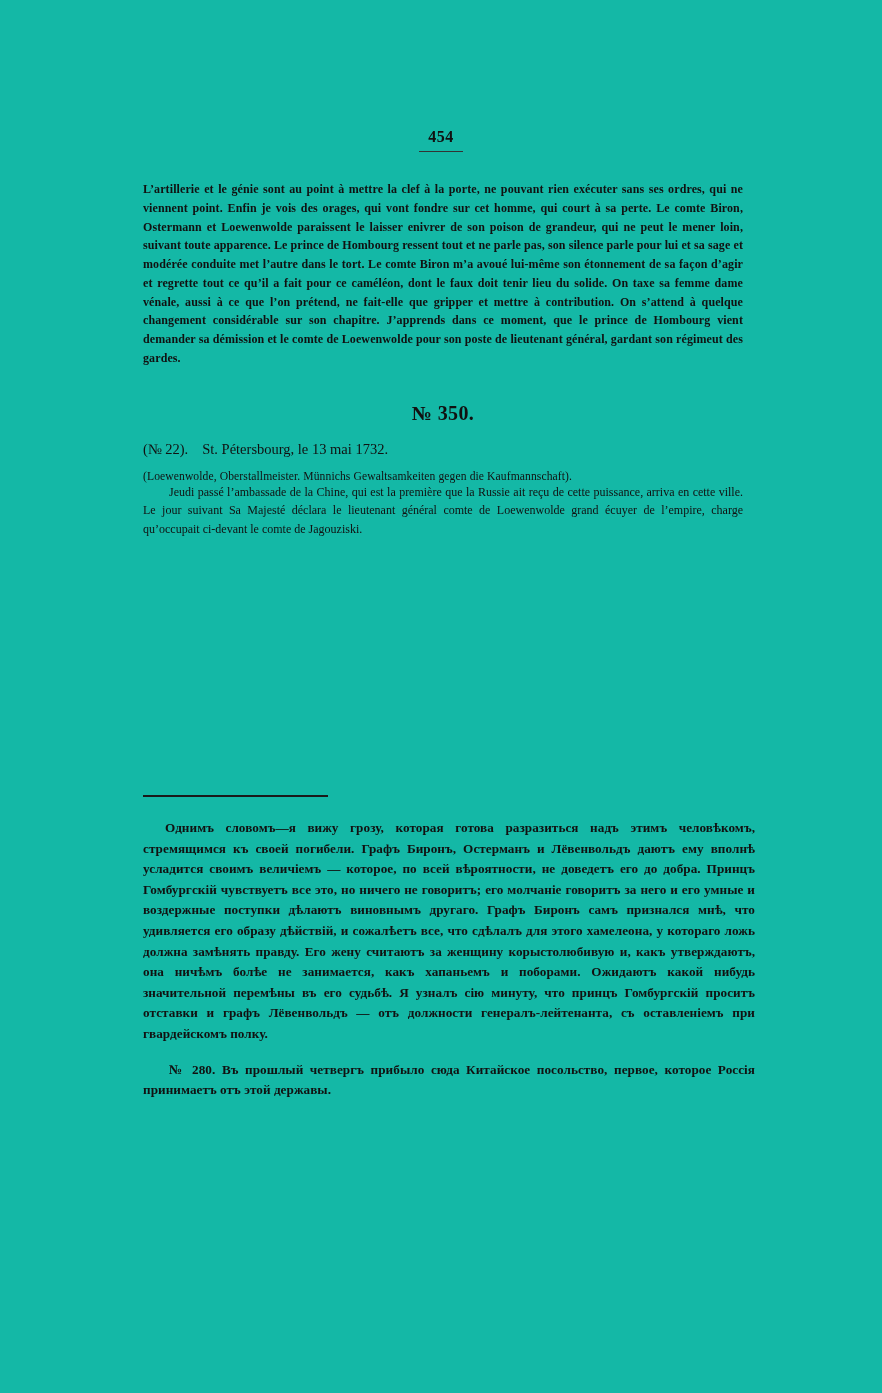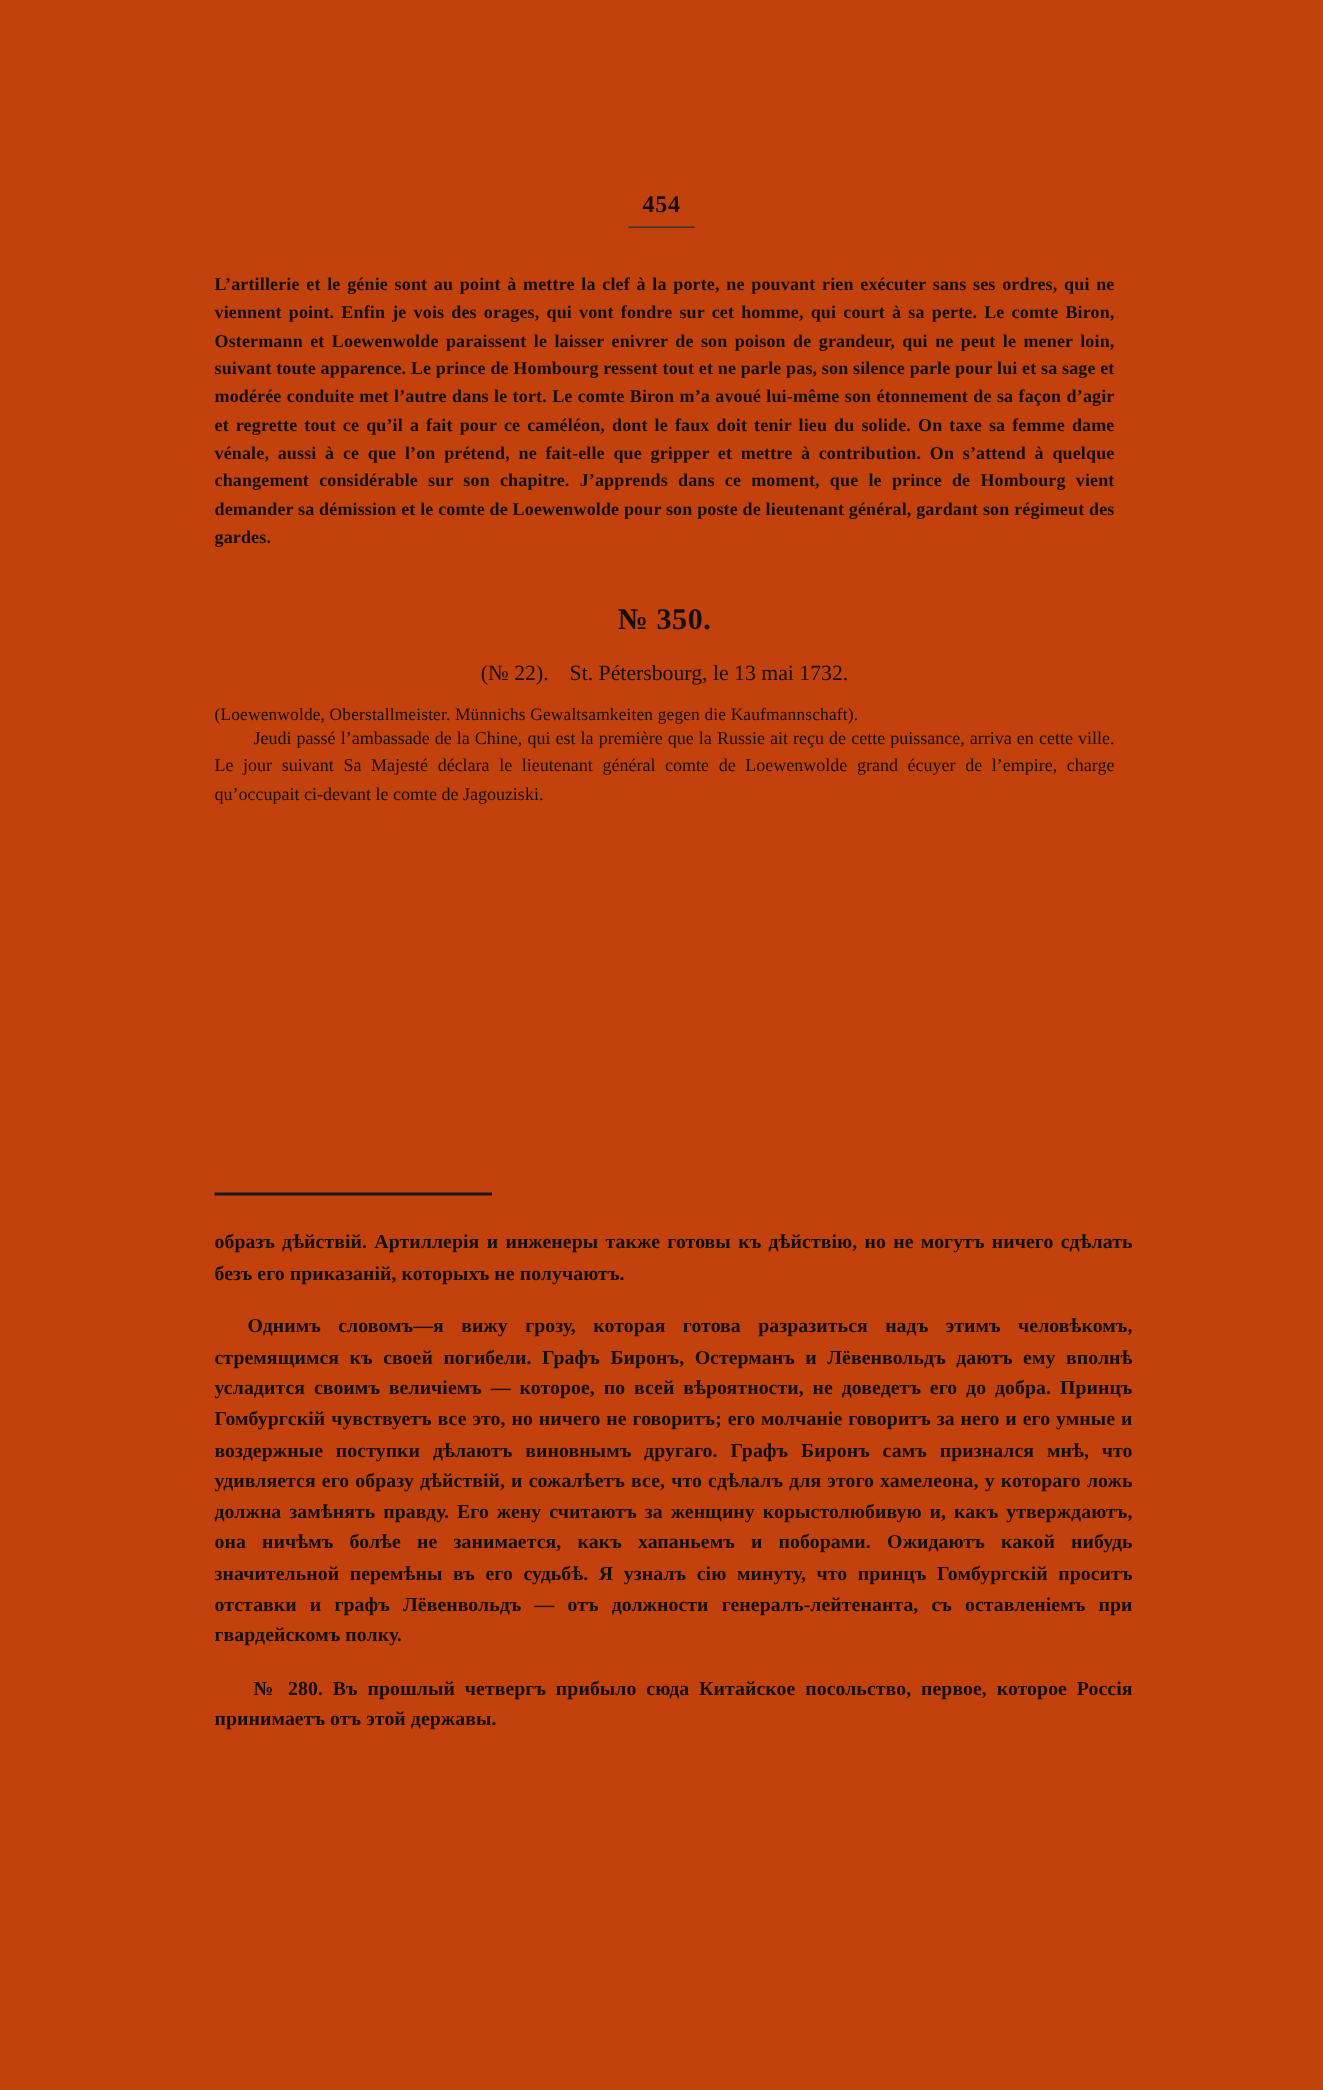--- a/index.html
+++ b/index.html
@@ -13,21 +13,21 @@
     font-family: "Liberation Serif", serif;
     color: #111111;
     position: relative;
     overflow: hidden;
   }
   .page {
     position: absolute;
     left: 0; top: 0;
     width: 882px;
     height: 1393px;
-    background: #c2410c;
+    background: #14b8a6;
   }
   .page-number {
     position: absolute;
     top: 128px;
     left: 0;
     width: 882px;
     text-align: center;
     font-size: 16px;
     font-weight: bold;
     letter-spacing: 0.5px;
@@ -64,21 +64,21 @@
   }
   .doc-num {
     margin-top: 34px;
     text-align: center;
     font-size: 20px;
     font-weight: bold;
     letter-spacing: 0.4px;
   }
   .doc-sub {
     margin-top: 16px;
-    text-align: center;
+    text-align: left;
     font-size: 14.5px;
   }
   .doc-sub .sep {
     display: inline-block;
     width: 14px;
   }
   .doc-desc {
     margin-top: 12px;
     text-align: left;
     font-size: 11.6px;
@@ -149,18 +149,17 @@
 
     <div class="doc-desc">(Loewenwolde, Oberstallmeister. Münnichs Gewaltsamkeiten gegen die Kaufmannschaft).</div>
 
     <p class="fr second fr-body2 indent">Jeudi passé l’ambassade de la Chine, qui est la première que la Russie ait reçu de cette puissance, arriva en cette ville. Le jour suivant Sa Majesté déclara le lieutenant général comte de Loewenwolde grand écuyer de l’empire, charge qu’occupait ci-devant le comte de Jagouziski.</p>
 
   </div>
 
   <div class="footnote-rule"></div>
 
   <div class="notes">
-    <p class="ru">образъ дѣйствій. Артиллерія и инженеры также готовы къ дѣйствію, но не могутъ ничего сдѣлать безъ его приказаній, которыхъ не получаютъ.</p>
     <p class="ru ru-indent">Однимъ словомъ—я вижу грозу, которая готова разразиться надъ этимъ человѣкомъ, стремящимся къ своей погибели. Графъ Биронъ, Остерманъ и Лёвенвольдъ даютъ ему вполнѣ усладится своимъ величіемъ — которое, по всей вѣроятности, не доведетъ его до добра. Принцъ Гомбургскій чувствуетъ все это, но ничего не говоритъ; его молчаніе говоритъ за него и его умные и воздержные поступки дѣлаютъ виновнымъ другаго. Графъ Биронъ самъ признался мнѣ, что удивляется его образу дѣйствій, и сожалѣетъ все, что сдѣлалъ для этого хамелеона, у котораго ложь должна замѣнять правду. Его жену считаютъ за женщину корыстолюбивую и, какъ утверждаютъ, она ничѣмъ болѣе не занимается, какъ хапаньемъ и поборами. Ожидаютъ какой нибудь значительной перемѣны въ его судьбѣ. Я узналъ сію минуту, что принцъ Гомбургскій проситъ отставки и графъ Лёвенвольдъ — отъ должности генералъ-лейтенанта, съ оставленіемъ при гвардейскомъ полку.</p>
     <p class="ru ru-last hang">№ 280. Въ прошлый четвергъ прибыло сюда Китайское посольство, первое, которое Россія принимаетъ отъ этой державы.</p>
   </div>
 
 </div>
 
 </body></html>

